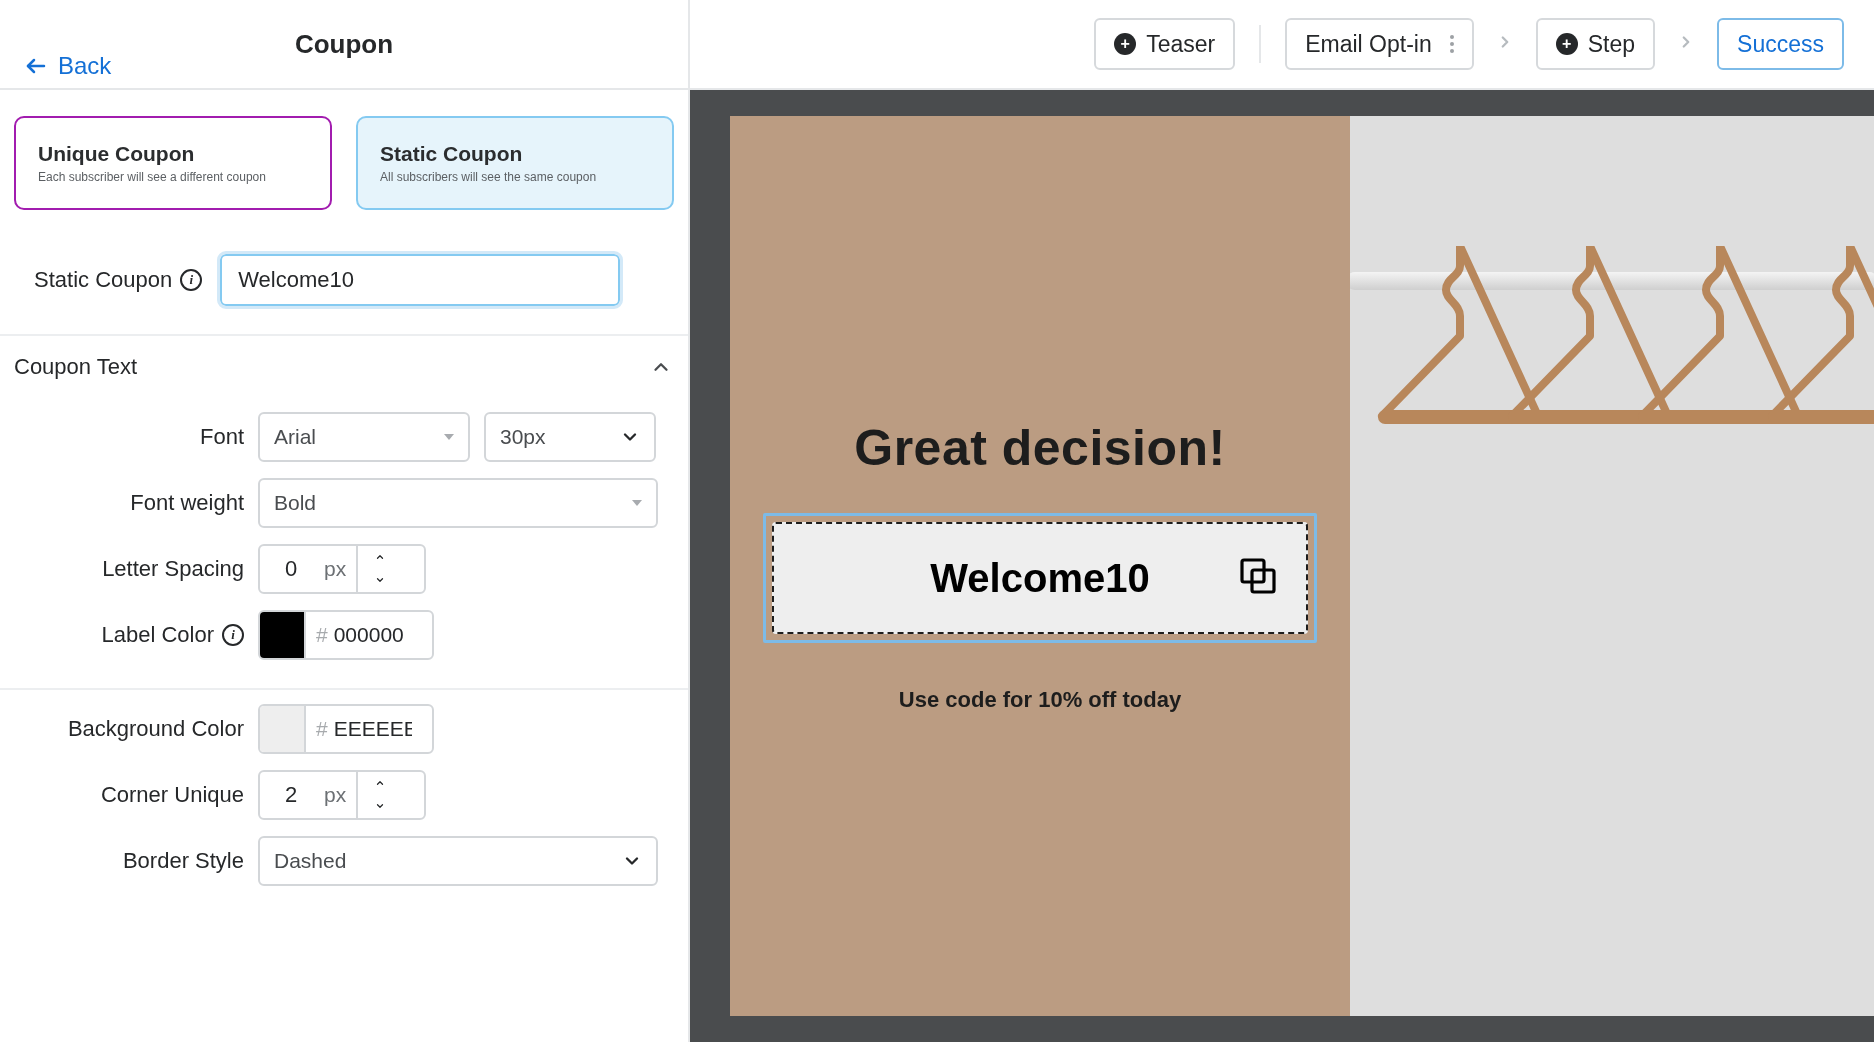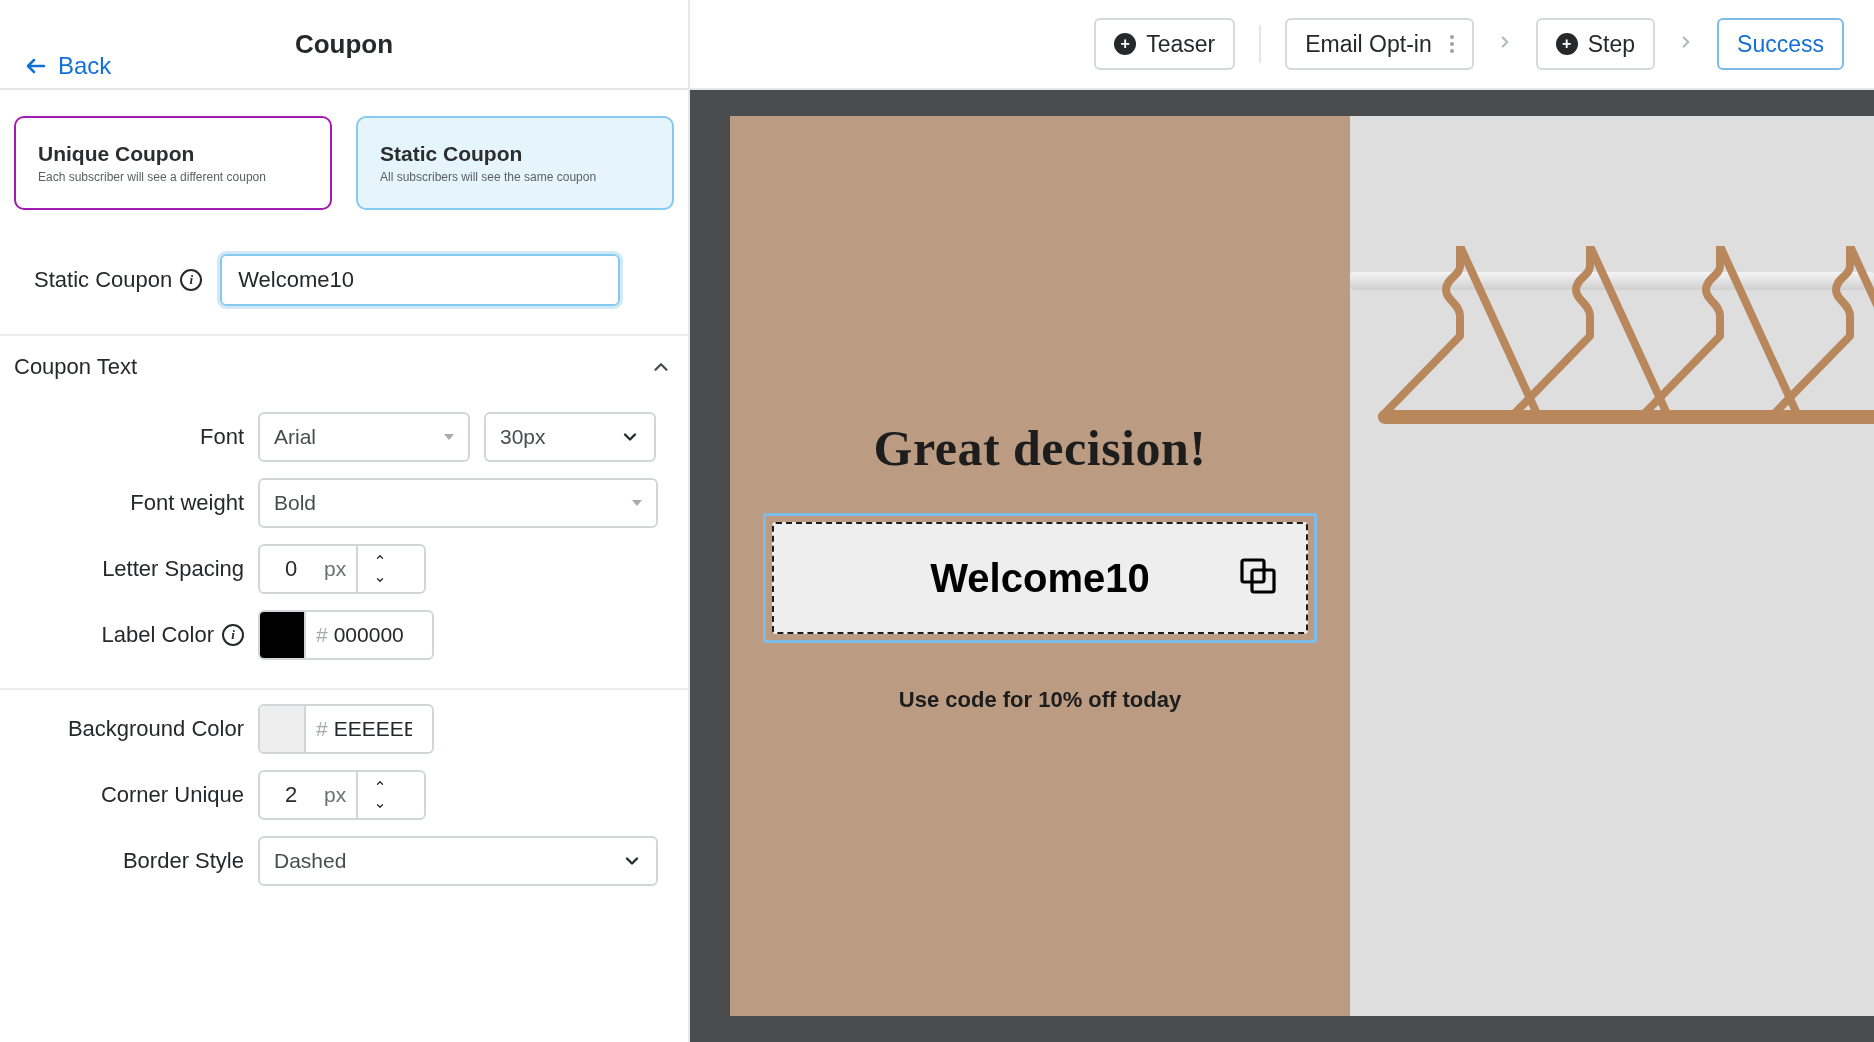--- a/index.html
+++ b/index.html
@@ -49,21 +49,21 @@
 .step-pill { height: 52px; border: 2px solid #d6d9dc; border-radius: 6px; display: flex; align-items: center; padding: 0 18px; gap: 10px; font-size: 23px; color: #26282a; cursor: pointer; }
 .step-pill.active { border-color: #7dbbe8; color: #1470d6; }
 .plus-circle { width: 22px; height: 22px; border-radius: 50%; background: #26282a; color: #fff; display: inline-flex; align-items: center; justify-content: center; font-size: 16px; font-weight: 700; }
 .kebab { display: flex; flex-direction: column; gap: 3px; margin-left: 8px; }
 .kebab span { width: 4px; height: 4px; background: #9da1a5; border-radius: 50%; }
 .step-arrow { color: #9da1a5; padding: 0 4px; }
 .vr { width: 2px; height: 38px; background: #e5e7e9; margin: 0 6px; }
 .canvas { flex: 1; background: #4a4c4e; display: flex; padding: 26px 0 26px 40px; overflow: hidden; }
 .popup-stage { display: flex; width: 100%; }
 .popup-left { width: 620px; background: #bb9c82; display: flex; flex-direction: column; align-items: center; justify-content: center; padding: 30px; }
-.popup-headline { font-size: 50px; font-weight: 800; color: #1d1d1d; margin-bottom: 36px; letter-spacing: 0.5px; font-family: Liberation Serif, serif; }
+.popup-headline { font-size: 50px; font-weight: 800; color: #1d1d1d; margin-bottom: 36px; letter-spacing: 0.5px; }
 .coupon-box-outer { border: 3px solid #7dbbe8; padding: 6px; border-radius: 2px; }
 .coupon-box { border: 2px dashed #1d1d1d; background: #eeeeee; border-radius: 4px; width: 536px; height: 112px; display: flex; align-items: center; justify-content: center; position: relative; }
 .coupon-code { font-family: Arial, sans-serif; font-size: 40px; font-weight: 700; color: #000; }
 .copy-icon { position: absolute; right: 24px; top: 50%; transform: translateY(-50%); }
 .popup-sub { font-size: 22px; font-weight: 700; color: #1d1d1d; margin-top: 44px; }
 .popup-right { flex: 1; background: #dedede; position: relative; overflow: hidden; }
 .rod { position: absolute; top: 156px; left: -4px; right: -4px; height: 18px; background: linear-gradient(#f4f4f4, #cfcfcf); border-radius: 9px; }
 .hanger { position: absolute; top: 130px; }
 .hanger svg { display: block; }
 </style>

